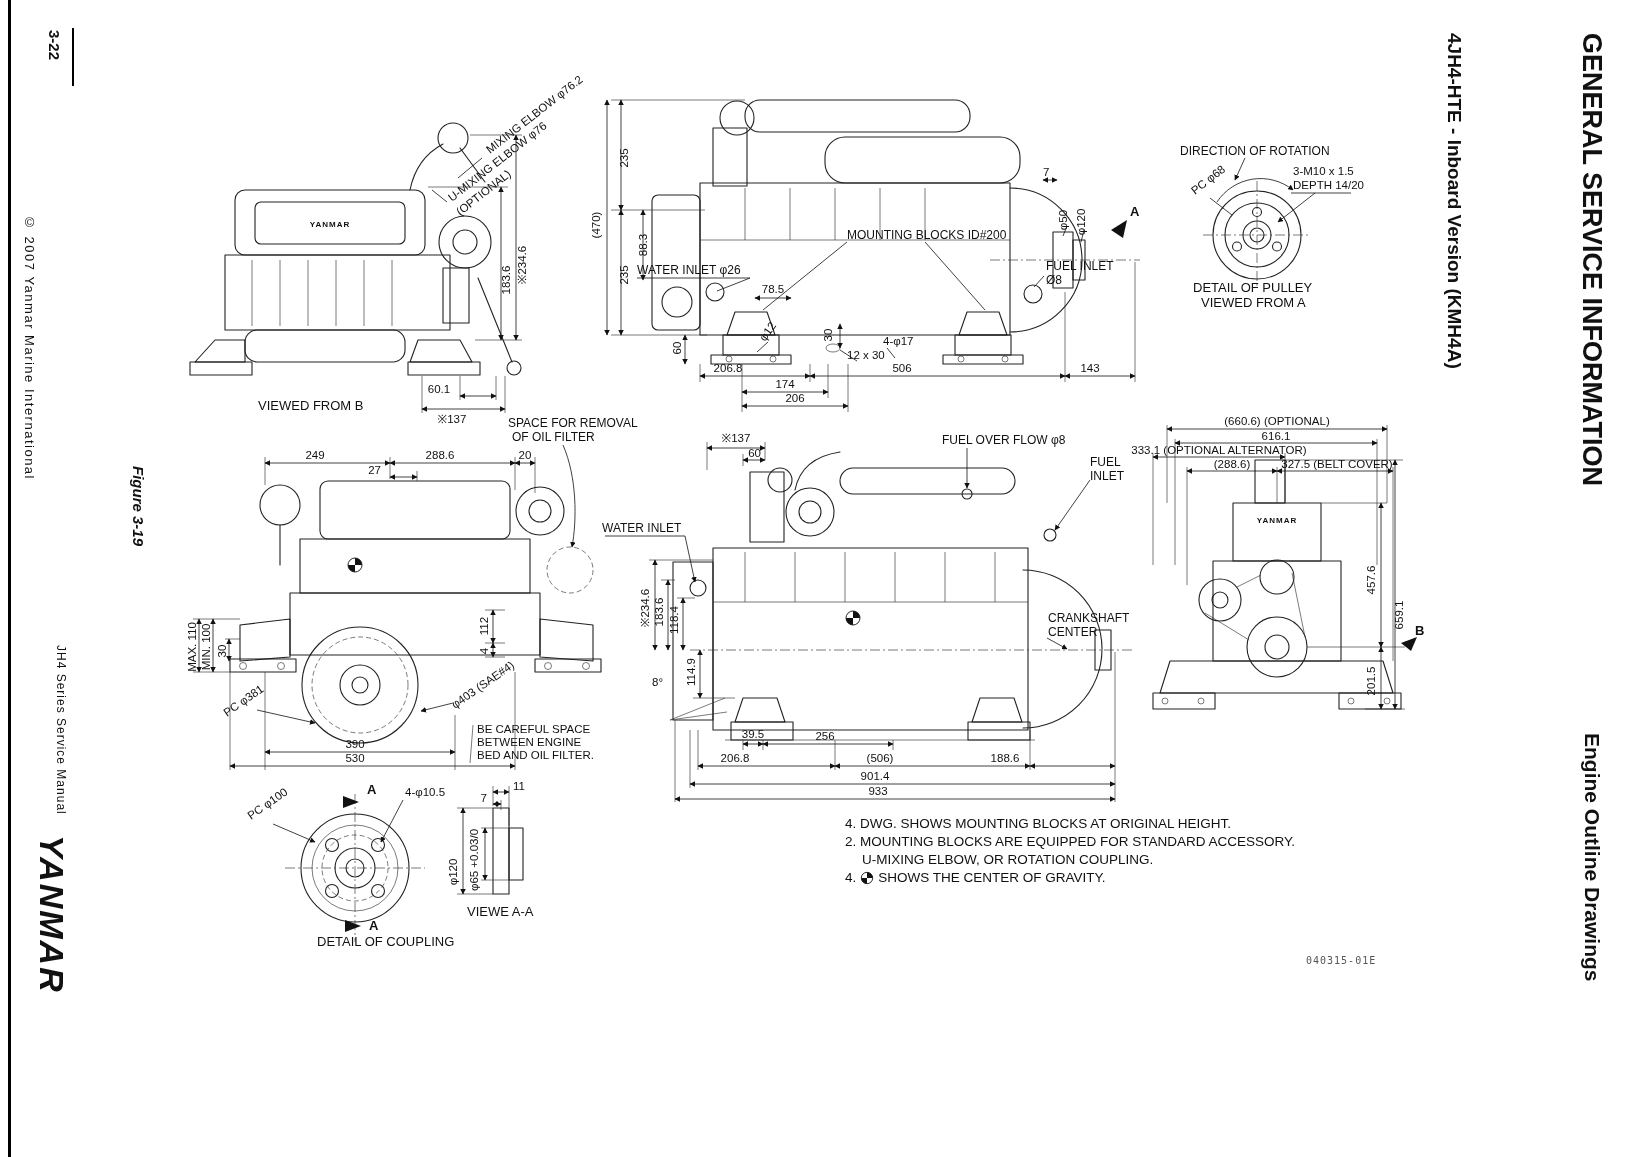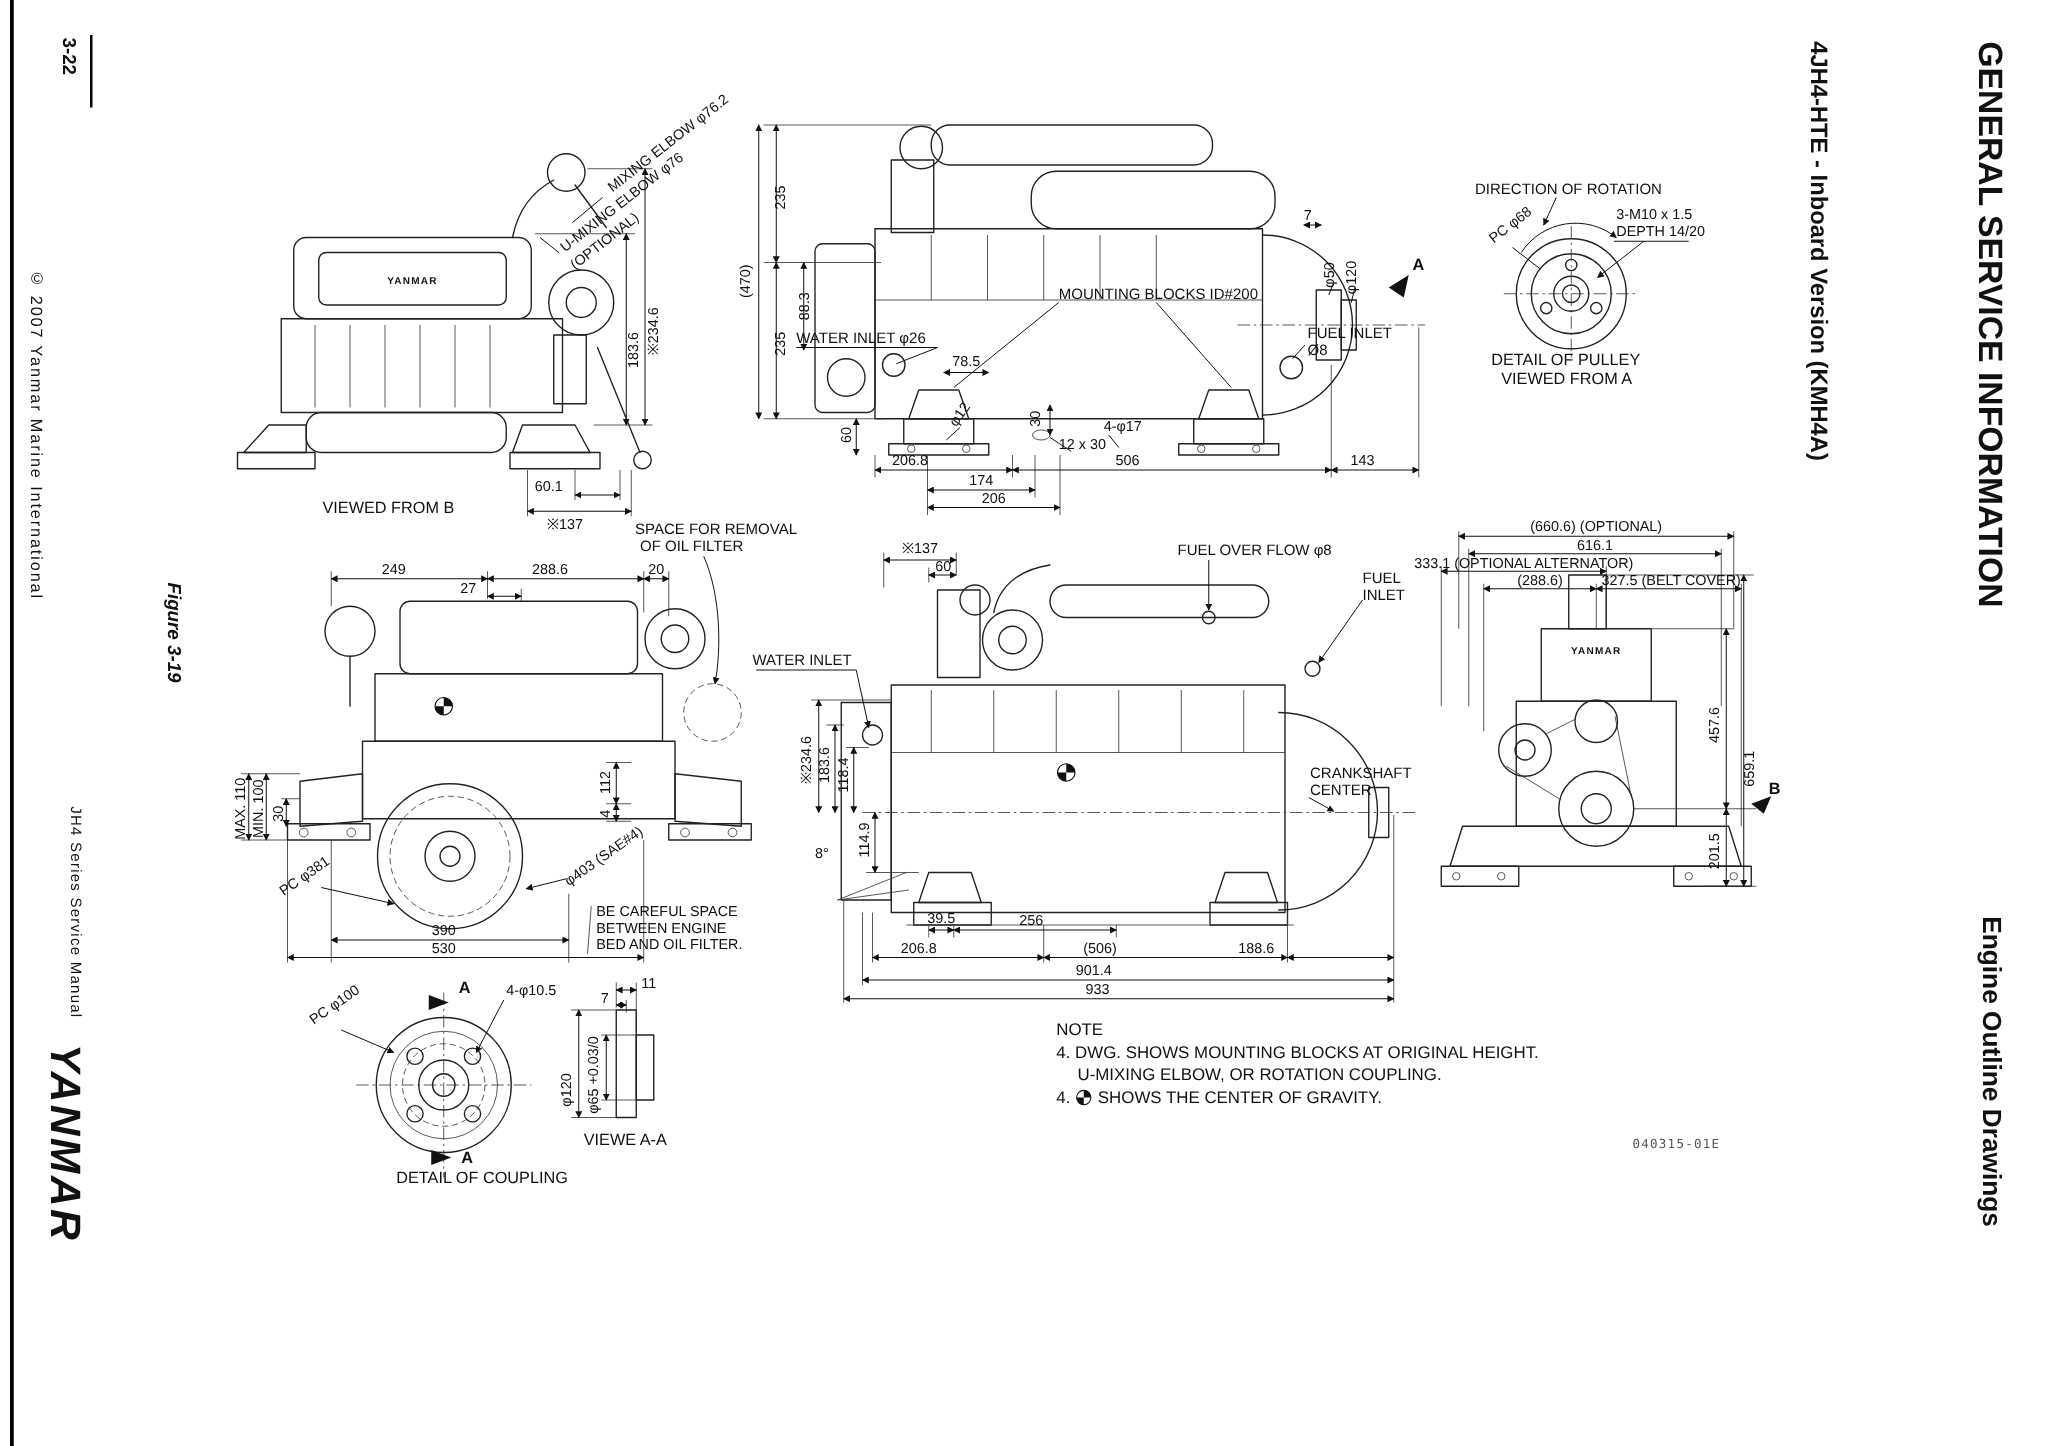--- a/index.html
+++ b/index.html
@@ -24,21 +24,21 @@
   #left-rule{left:8px;top:0;width:3px;height:1157px;background:#000}
   #page-num{left:46px;top:30px;font-size:15px;font-weight:bold}
   #page-num-rule{left:72px;top:28px;width:2px;height:58px;background:#000}
   #copyright{left:22px;top:215px;font-size:13px;letter-spacing:1.5px}
   #manual{left:54px;top:645px;font-size:12px;letter-spacing:1px}
   #logo{left:32px;top:835px;font-size:34px;font-weight:800;font-style:italic;letter-spacing:2px}
   #figure-label{left:130px;top:466px;font-size:15px;font-weight:bold;font-style:italic}
   #hdr-main{left:1576px;top:33px;font-size:27px;font-weight:bold}
   #hdr-sub{left:1443px;top:33px;font-size:19px;font-weight:bold}
   #hdr-section{left:1580px;top:733px;font-size:21px;font-weight:bold}
-  #doc-code{left:1306px;top:910px;font-size:10px;color:#555;font-family:"DejaVu Sans Mono",monospace;letter-spacing:1px}
+  #doc-code{left:1306px;top:955px;font-size:10px;color:#555;font-family:"DejaVu Sans Mono",monospace;letter-spacing:1px}
   #notes{left:845px;top:815px;width:545px;font-size:13.5px;line-height:18px}
   #notes .ind{padding-left:17px}
   #notes .n4{display:flex;align-items:center;gap:4px}
 </style>
 </head>
 <body>
 
 <div id="page">
 
   <svg class="abs" width="0" height="0" style="position:absolute" aria-hidden="true">
@@ -512,22 +512,22 @@
     <text class="dim" x="94" y="39" text-anchor="middle">333.1 (OPTIONAL ALTERNATOR)</text>
     <text class="dim" x="107" y="53" text-anchor="middle">(288.6)</text>
     <text class="dim" x="212" y="53" text-anchor="middle">327.5 (BELT COVER)</text>
     <text class="dim" transform="rotate(-90 250 165)" x="250" y="165" text-anchor="middle">457.6</text>
     <text class="dim" transform="rotate(-90 278 200)" x="278" y="200" text-anchor="middle">659.1</text>
     <text class="dim" transform="rotate(-90 250 266)" x="250" y="266" text-anchor="middle">201.5</text>
     <text class="cap bold" x="290" y="220">B</text>
   </svg>
 
   <div id="notes" class="abs">
-    <div>NOTE</div>
     <div>4. DWG. SHOWS MOUNTING BLOCKS AT ORIGINAL HEIGHT.</div>
+    <div>2. MOUNTING BLOCKS ARE EQUIPPED FOR STANDARD ACCESSORY.</div>
     <div class="ind">U-MIXING ELBOW, OR ROTATION COUPLING.</div>
     <div class="n4">
       <span>4.</span>
       <svg width="14" height="14" viewBox="-8 -8 16 16">
           <circle r="6.5" fill="#fff" stroke="#111" stroke-width="1"></circle>
           <path d="M0,-6.5 A6.5,6.5 0 0 1 6.5,0 L0,0 Z" fill="#111"></path>
           <path d="M0,6.5 A6.5,6.5 0 0 1 -6.5,0 L0,0 Z" fill="#111"></path>
         </svg>
       <span>SHOWS THE CENTER OF GRAVITY.</span>
     </div>

